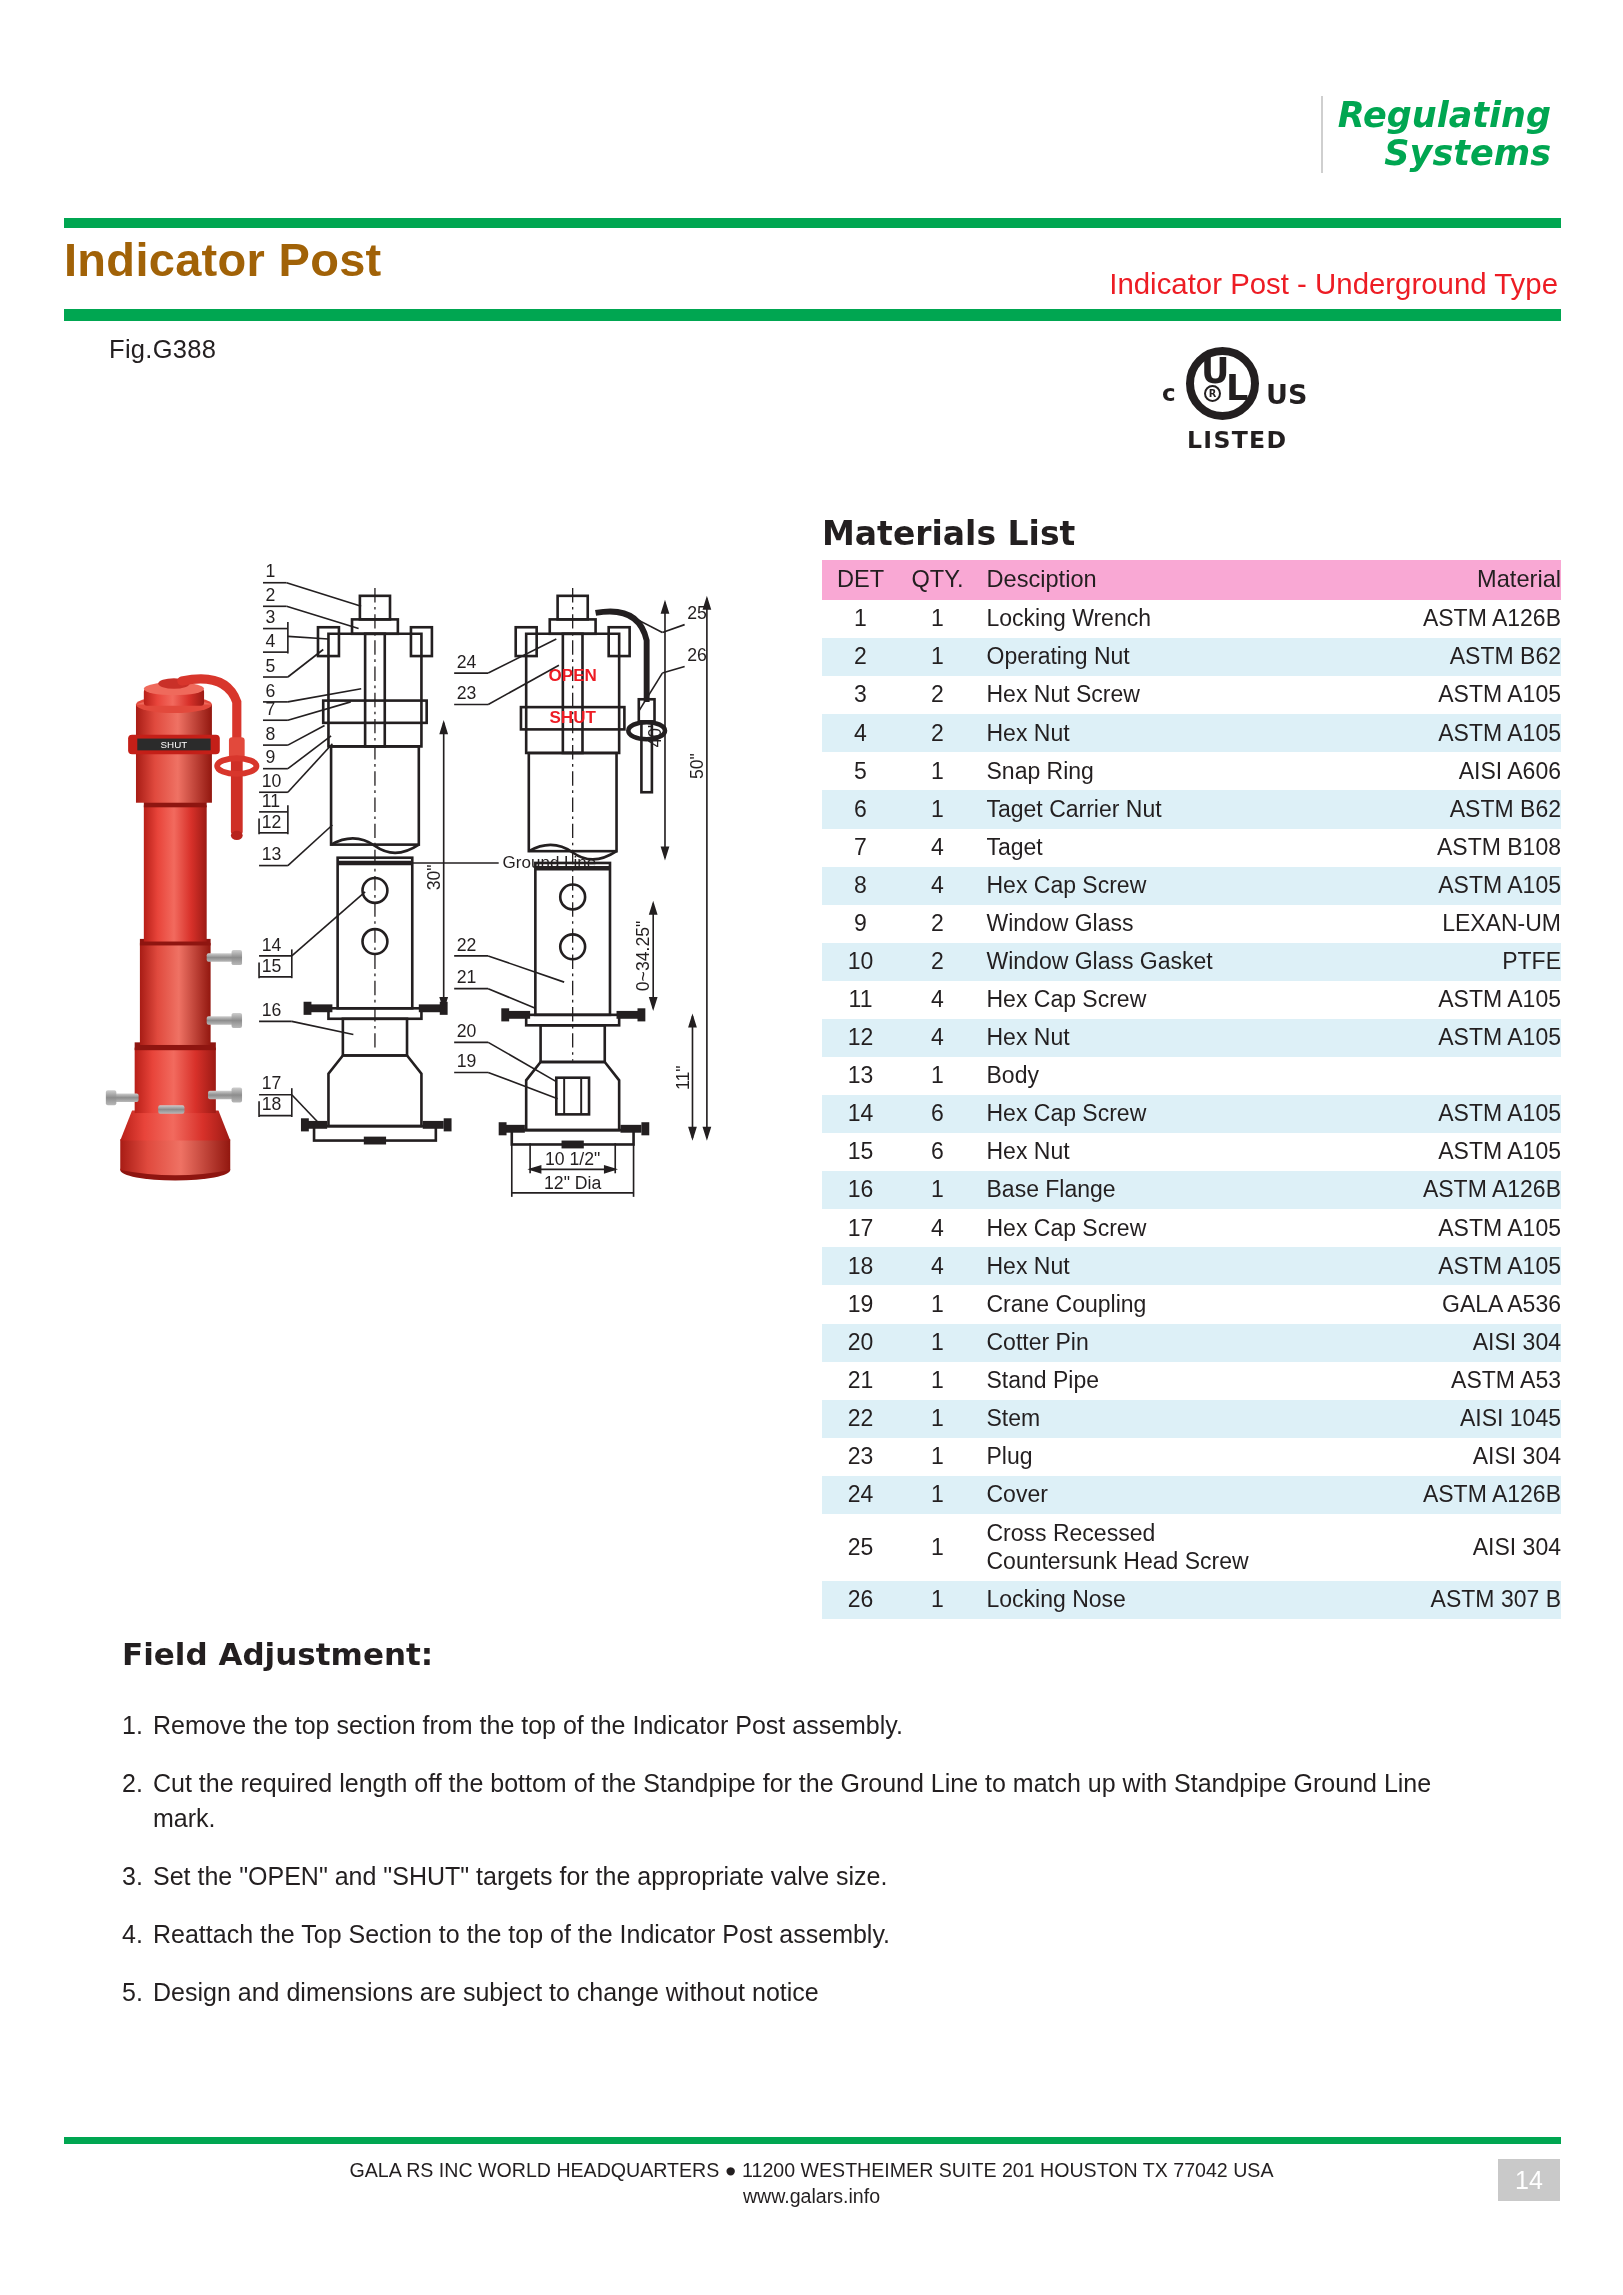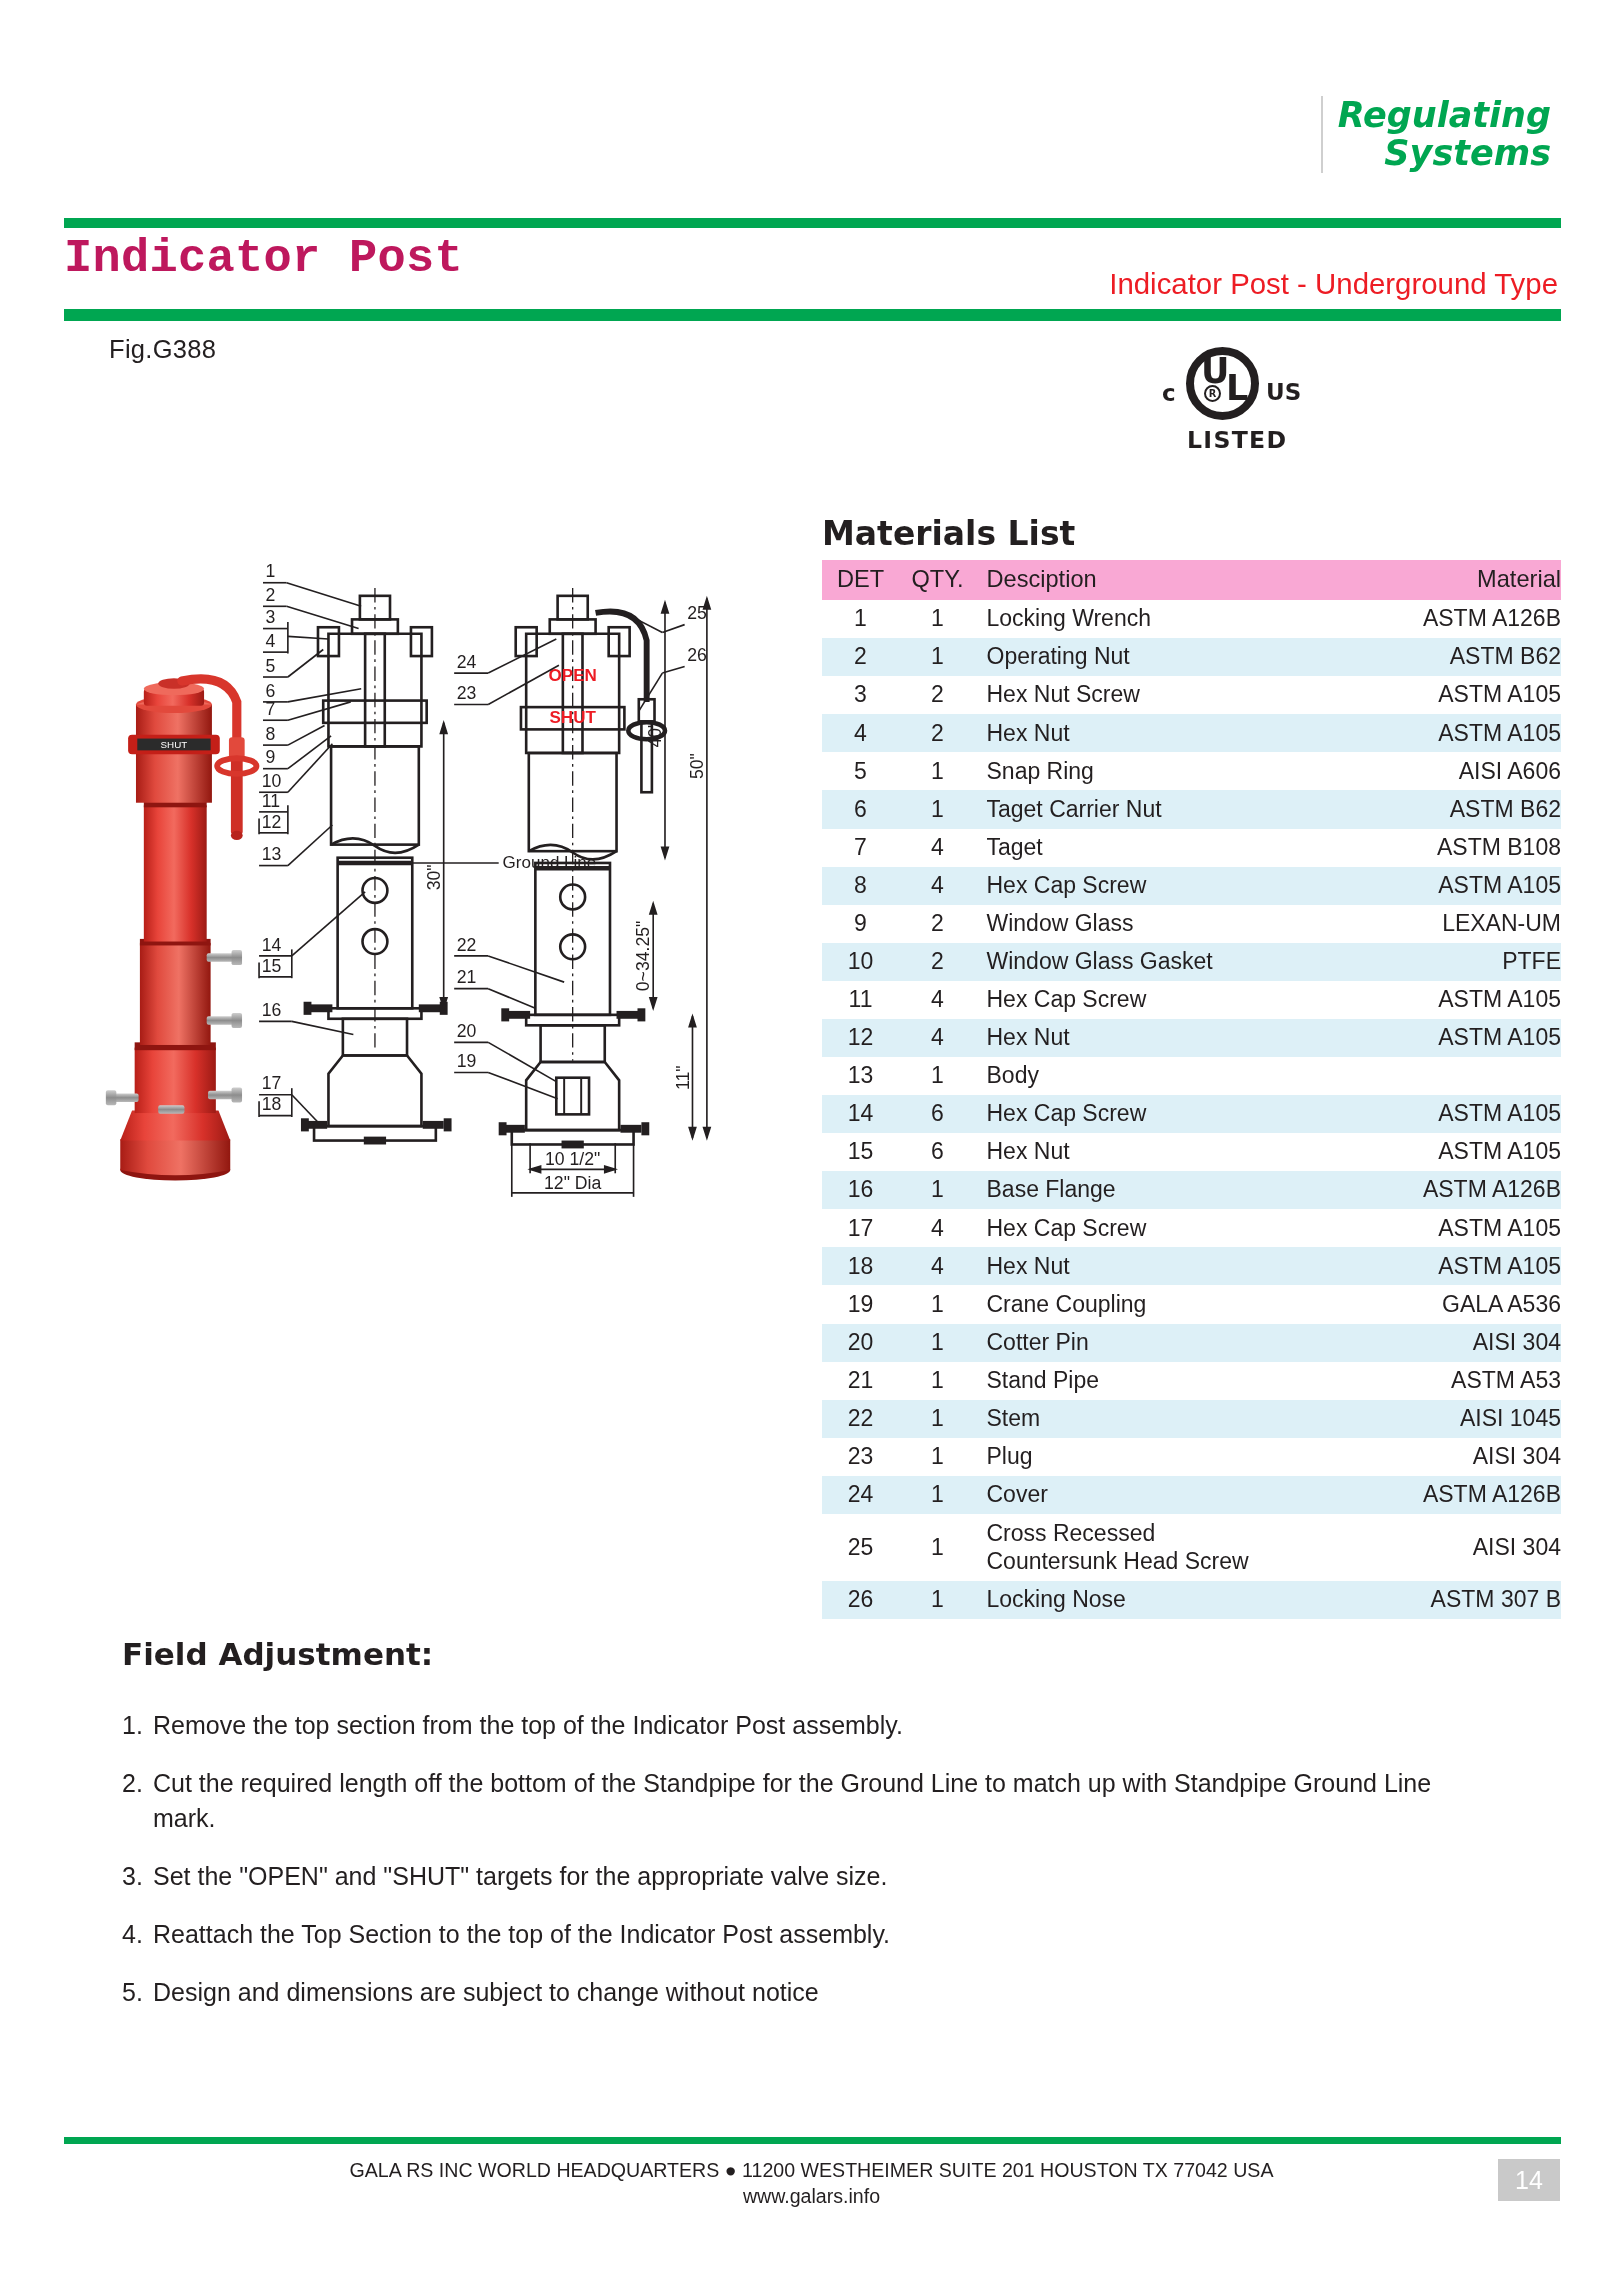--- a/index.html
+++ b/index.html
@@ -70,24 +70,24 @@
     top: 309px;
     width: 1497px;
     height: 11.8px;
     background: #00a651;
   }
 
   .title-main {
     position: absolute;
     left: 64px;
     top: 232px;
-    font-family: Liberation Mono, monospace;
+    font-family: Liberation Sans, sans-serif;
     font-size: 47px;
     font-weight: bold;
-    color: #be185d;
+    color: #a16207;
     letter-spacing: 0.3px;
     white-space: nowrap;
   }
   .title-sub {
     position: absolute;
     right: 65px;
     top: 267px;
     font-family: "Liberation Sans", sans-serif;
     font-size: 29.4px;
     color: #ed1c24;
@@ -147,21 +147,21 @@
     width: 17px; height: 17px;
     border: 2px solid #231f20;
     border-radius: 50%;
     font-family: "DejaVu Sans", sans-serif;
     font-size: 9.8px; font-weight: bold; color: #231f20;
     text-align: center; line-height: 13.7px;
   }
   .ul-us {
     position: absolute; left: 108px; top: 37px;
     font-family: "DejaVu Sans", sans-serif;
-    font-size: 23px; font-weight: bold; color: #231f20;
+    font-size: 27px; font-weight: bold; color: #231f20;
   }
   .ul-listed {
     position: absolute; left: 29px; top: 84px;
     font-family: "DejaVu Sans", sans-serif;
     font-size: 23.6px; font-weight: bold; color: #231f20;
     letter-spacing: 1.3px;
   }
 
   .fm-mark {
     position: absolute;

